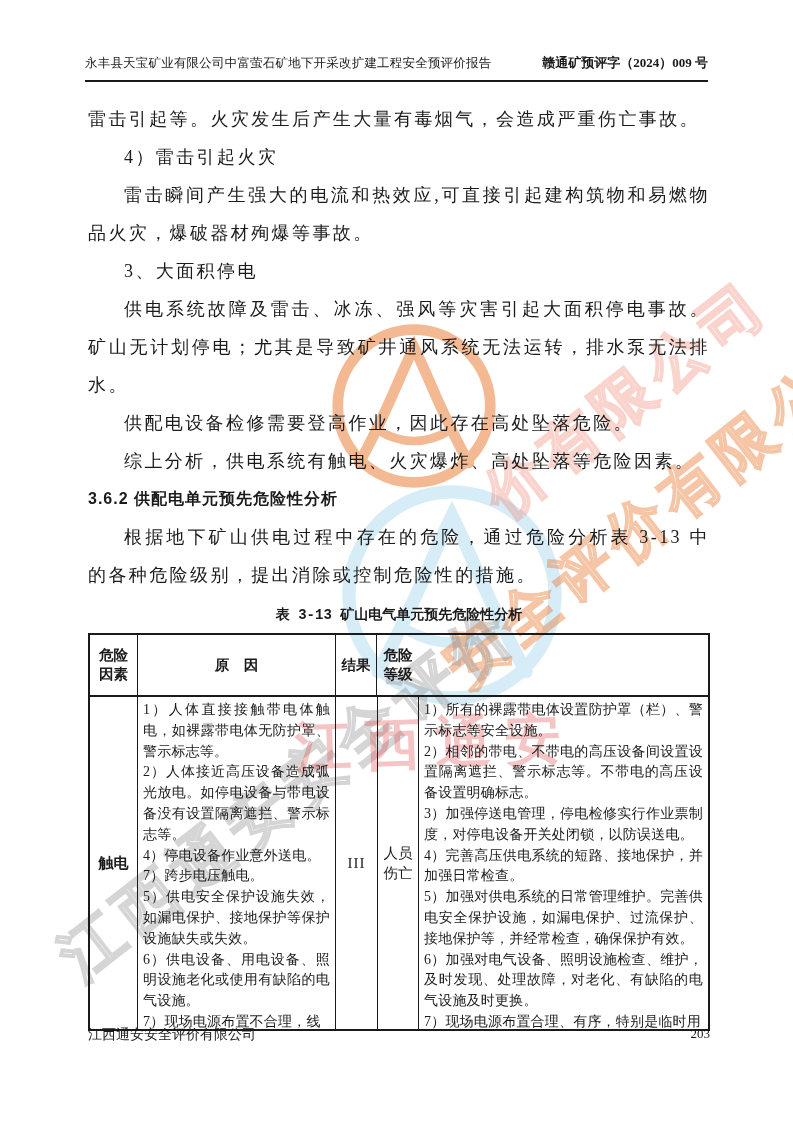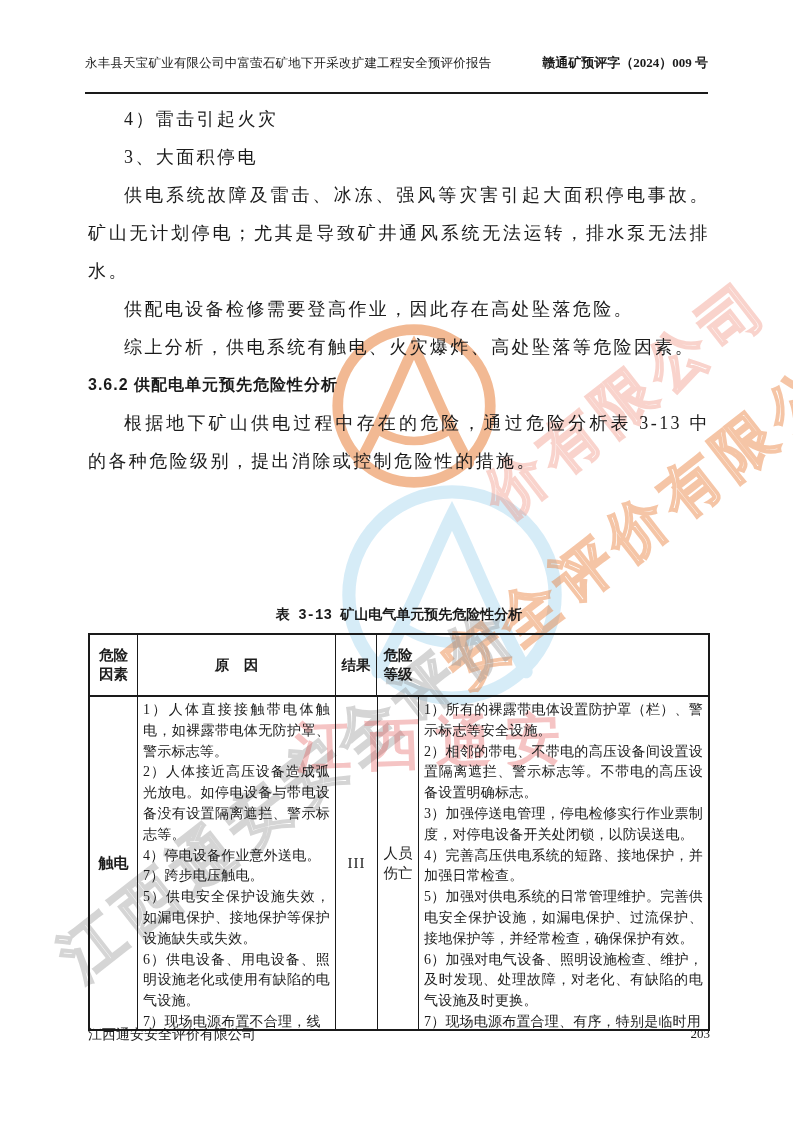--- a/index.html
+++ b/index.html
@@ -19,21 +19,21 @@
              transform:rotate(-38deg);-webkit-text-stroke:2px rgba(238,140,120,.38);}
   .wm-diag-gray{left:42px;top:932px;font-size:62px;letter-spacing:8px;
              transform:rotate(-38deg);-webkit-text-stroke:2px rgba(150,150,150,.40);}
   .wm-stamp-red{position:absolute;left:295px;top:706px;font-family:"Liberation Sans",sans-serif;
              font-weight:bold;font-size:56px;letter-spacing:14px;color:rgba(224,70,70,.32);
              transform:rotate(-2deg);white-space:nowrap;}
   
   .content{position:absolute;inset:0;z-index:1;}
   .doc-header{position:absolute;left:85px;top:54px;width:623px;display:flex;
               justify-content:space-between;align-items:flex-end;
-              border-bottom:2px solid #1a1a1a;padding-bottom:20px;font-family:Liberation Serif, serif;}
+              border-bottom:2px solid #1a1a1a;padding-bottom:8px;font-family:Liberation Serif, serif;}
   .doc-header .h-left{font-size:12.5px;letter-spacing:0.2px;}
   .doc-header .h-right{font-size:13px;font-weight:bold;white-space:nowrap;}
   .doc-body{position:absolute;left:88px;top:100px;width:622px;}
   .para{font-size:18px;line-height:38px;letter-spacing:2.4px;text-align:justify;}
   .para.indent{text-indent:2em;}
   .para.heading{font-family:"Liberation Sans",sans-serif;font-weight:bold;
                 font-size:16px;letter-spacing:1px;text-align:left;}
   .tbl-title{position:absolute;left:88px;top:606px;width:622px;text-align:center;
              font-family:Liberation Mono, monospace;font-weight:bold;font-size:14px;}
   
@@ -87,21 +87,23 @@
   </div>
 
   <div class="content">
 
     <div class="doc-header">
       <span class="h-left">永丰县天宝矿业有限公司中富萤石矿地下开采改扩建工程安全预评价报告</span>
       <span class="h-right">赣通矿预评字（2024）009 号</span>
     </div>
 
     <div class="doc-body">
+        <div class="para cont">雷击引起等。火灾发生后产生大量有毒烟气，会造成严重伤亡事故。</div>
         <div class="para indent">4）雷击引起火灾</div>
+        <div class="para indent">雷击瞬间产生强大的电流和热效应,可直接引起建构筑物和易燃物品火灾，爆破器材殉爆等事故。</div>
         <div class="para indent">3、大面积停电</div>
         <div class="para indent">供电系统故障及雷击、冰冻、强风等灾害引起大面积停电事故。矿山无计划停电；尤其是导致矿井通风系统无法运转，排水泵无法排水。</div>
         <div class="para indent">供配电设备检修需要登高作业，因此存在高处坠落危险。</div>
         <div class="para indent">综上分析，供电系统有触电、火灾爆炸、高处坠落等危险因素。</div>
         <div class="para heading">3.6.2 供配电单元预先危险性分析</div>
         <div class="para indent">根据地下矿山供电过程中存在的危险，通过危险分析表 3-13 中的各种危险级别，提出消除或控制危险性的措施。</div>
       </div>
 
     <div class="tbl-title">表 3-13 矿山电气单元预先危险性分析</div>
 

